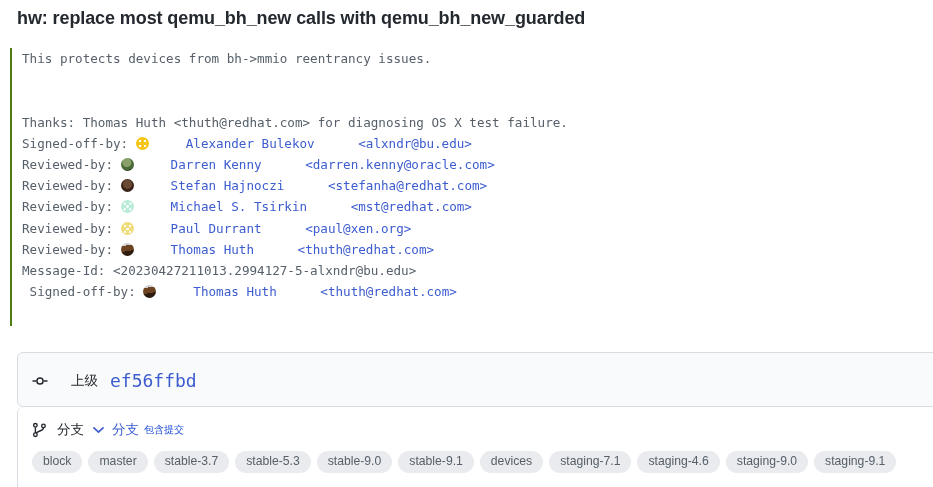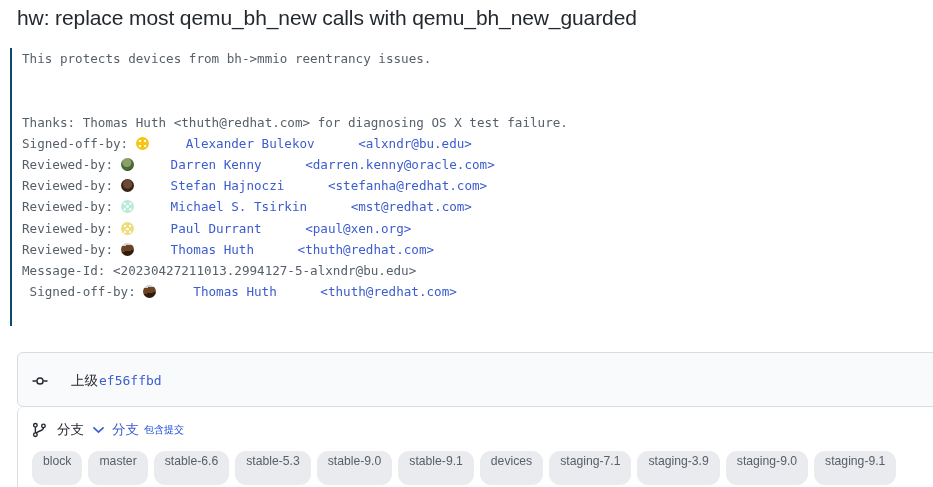--- a/index.html
+++ b/index.html
@@ -10,34 +10,34 @@
     font-family: "Liberation Sans", sans-serif;
     overflow: hidden;
   }
 
   .page { position: relative; width: 933px; height: 487px; background:#fff; }
 
   
   .commit-title {
     position: absolute;
     left: 17px; top: 4px;
-    font-size: 21px;
-    font-weight: 400;
+    font-size: 18px;
+    font-weight: 700;
     letter-spacing: -0.1px;
     color: #24292f;
     line-height: 28px;
     white-space: nowrap;
   }
 
   
   .commit-body {
     position: absolute;
     left: 10px; top: 48px;
     width: 900px;
-    border-left: 2px solid #0c4a6e;
+    border-left: 2px solid #4d7c0f;
     padding-left: 10px;
     font-family: "DejaVu Sans Mono", "Liberation Mono", monospace;
     font-size: 12.6px;
     line-height: 21.2px;
     color: #57606a;
     white-space: pre;
     height: 278px;
   }
   .msg-line { height: 21.2px; white-space: pre; }
   .msg-line.blank { height: 21.2px; }
@@ -104,23 +104,23 @@
 
   .parent-row {
     display: flex; align-items: center;
     height: 55px;
     padding-left: 14px;
     font-size: 13.5px;
     color: #24292f;
   }
   .parent-label { margin-left: 23px; font-size: 13.5px; color:#24292f; }
   .parent-sha {
-    margin-left: 1px;
+    margin-left: 12px;
     font-family: "DejaVu Sans Mono","Liberation Mono",monospace;
-    font-size: 13px;
+    font-size: 18px;
     color: #3c5ccf;
   }
 
   .branch-head {
     display: flex; align-items: center;
     padding: 14px 0 0 14px;
     font-size: 13.5px;
     color: #24292f;
   }
   .branch-word { margin-left: 10px; color:#24292f; font-size:13.5px; }
@@ -129,21 +129,21 @@
   .branch-link2 { margin-left: 5px; color:#1d4ed8; font-size:10px; }
 
   .tags {
     display: flex; flex-wrap: wrap; gap: 6px;
     padding: 12px 0 0 14px;
   }
   .tag {
     background: #eaebee;
     color: #57606a;
     border-radius: 11px;
-    padding: 3px 11px 16px;
+    padding: 3px 11px 4px;
     font-size: 12.2px;
     line-height: 15px;
     white-space: nowrap;
   }
 
   svg { display:block; }
 </style>
 </head>
 <body>
 
@@ -183,25 +183,25 @@
         <svg width="11" height="8" viewBox="0 0 12 8">
             <path d="M1 1.6 L6 6.4 L11 1.6" fill="none" stroke="#3c5ccf" stroke-width="1.8" stroke-linecap="round"></path>
           </svg>
       </span>
       <span class="branch-link">分支</span>
       <span class="branch-link2">包含提交</span>
     </div>
     <div class="tags" id="branch-tags">
         <span class="tag">block</span>
         <span class="tag">master</span>
-        <span class="tag">stable-6.6</span>
+        <span class="tag">stable-3.7</span>
         <span class="tag">stable-5.3</span>
         <span class="tag">stable-9.0</span>
         <span class="tag">stable-9.1</span>
         <span class="tag">devices</span>
         <span class="tag">staging-7.1</span>
-        <span class="tag">staging-3.9</span>
+        <span class="tag">staging-4.6</span>
         <span class="tag">staging-9.0</span>
         <span class="tag">staging-9.1</span>
       </div>
   </div>
 
 </div>
 
 </body></html>

